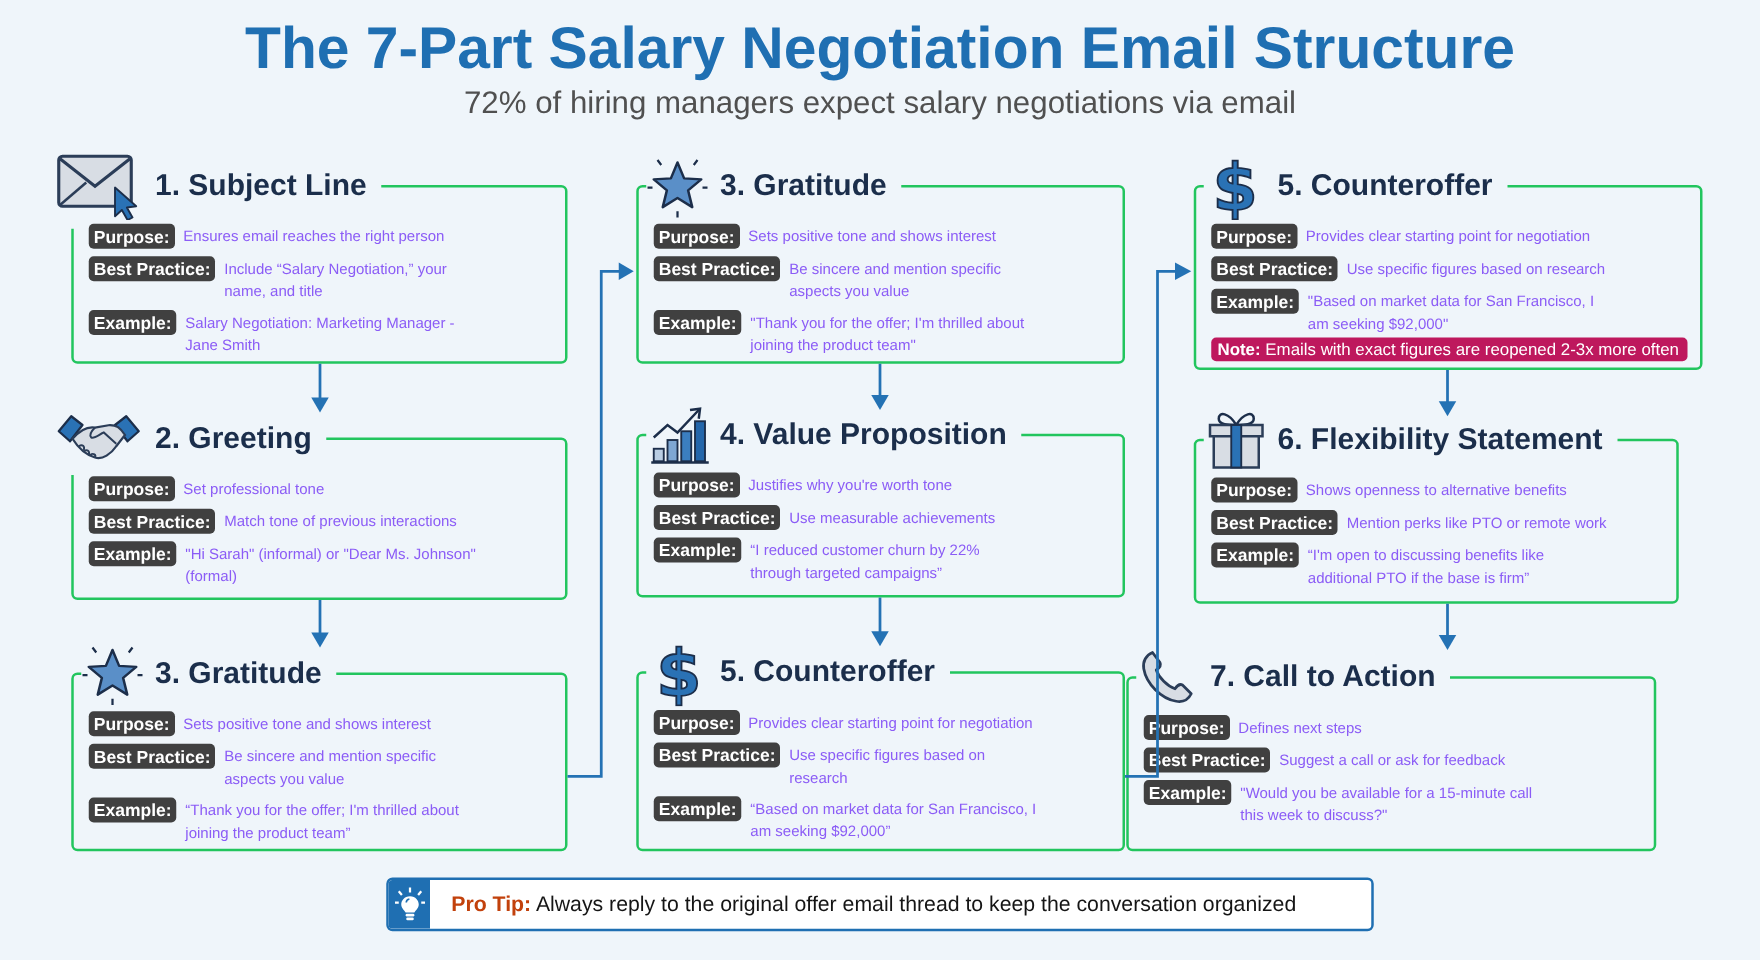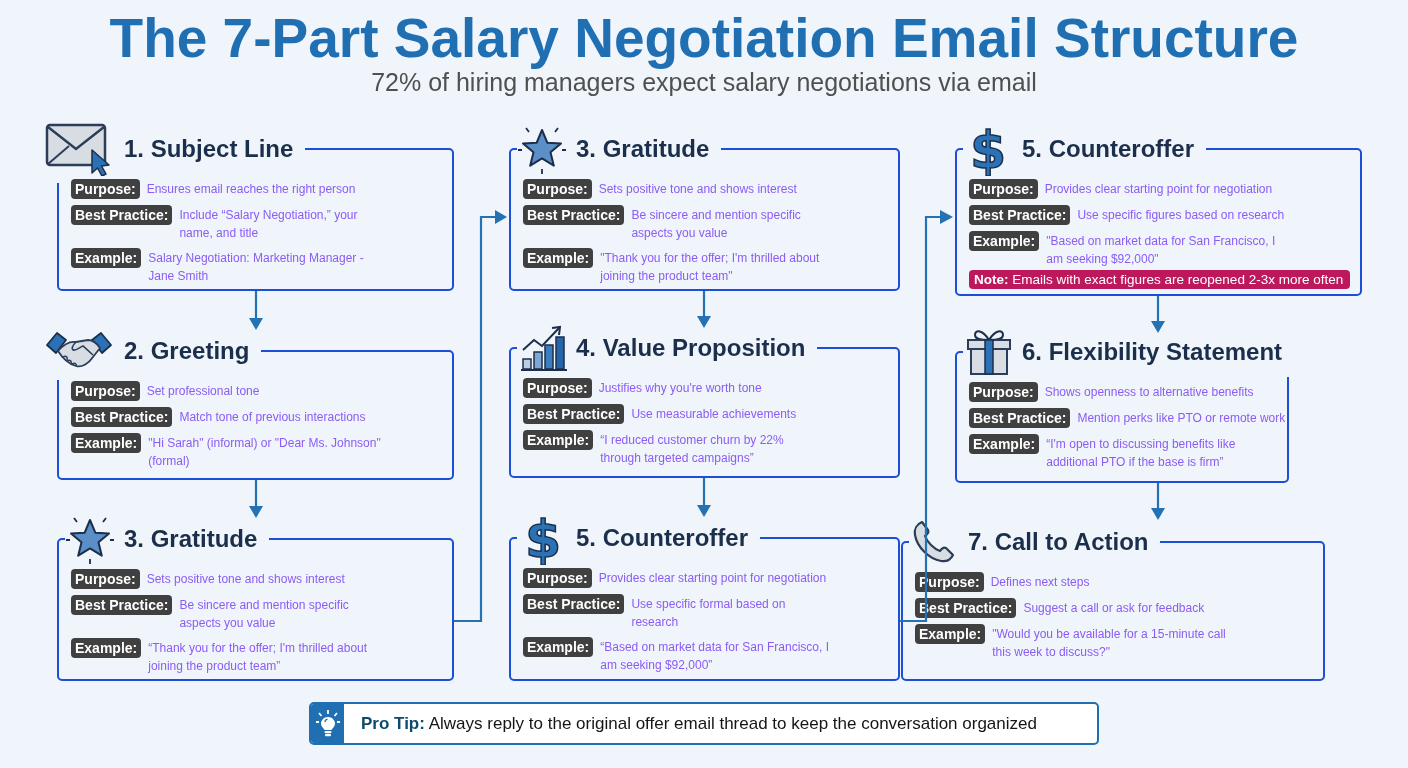--- a/index.html
+++ b/index.html
@@ -2,29 +2,29 @@
 <html><head>
 <meta charset="utf-8">
 <style>
   * { box-sizing: border-box; }
   body {
     margin: 0; width: 1408px; height: 768px; position: relative; overflow: hidden;
     background: #eff5fa; font-family: "Liberation Sans", sans-serif; color: #151515;
   }
   .title {
     position: absolute; left: 0; top: 14px; width: 1408px; margin: 0;
-    text-align: center; font-size: 55px; line-height: 48px; font-weight: bold; color: #1f6fb2;
+    text-align: center; font-size: 47px; line-height: 48px; font-weight: bold; color: #1f6fb2;
     font-family: "Liberation Sans", sans-serif;
   }
   .subtitle {
     position: absolute; left: 0; top: 66px; width: 1408px; margin: 0;
     text-align: center; font-size: 25px; line-height: 32px; color: #505050;
     font-family: "Liberation Sans", sans-serif;
   }
-  .card { position: absolute; border: 2px solid #1d4ed8; border-radius: 5px; }
+  .card { position: absolute; border: 2px solid #22c55e; border-radius: 5px; }
   .head {
     position: absolute; top: -26px; left: 6px; height: 50px; padding-right: 12px;
     background: #eff5fa; display: flex; align-items: center; z-index: 2;
   }
   .head .icon { position: absolute; display: block; line-height: 0; }
   .heading {
     margin-left: 59px; font-size: 24px; line-height: 28px; font-weight: bold;
     color: #1b2e4b; white-space: nowrap; font-family: "Liberation Sans", sans-serif;
   }
   .mask-left { position: absolute; left: -5px; top: -5px; width: 14px; background: #eff5fa; z-index: 1; }
@@ -45,21 +45,21 @@
   .protip {
     position: absolute; left: 309px; top: 702px; width: 790px; height: 43px;
     border: 2px solid #1f6fb2; border-radius: 5px; background: #ffffff; overflow: hidden;
     display: flex; align-items: center;
   }
   .protip .bulb {
     flex: none; width: 33px; height: 100%; background: #1f6fb2;
     display: flex; align-items: center; justify-content: center;
   }
   .protip .ptxt { margin-left: 17px; font-size: 17px; white-space: nowrap; color: #151515; }
-  .protip .plabel { font-weight: bold; color: #0c4a6e; }
+  .protip .plabel { font-weight: bold; color: #c2410c; }
 </style>
 </head>
 <body>
 
 <h1 class="title">The 7-Part Salary Negotiation Email Structure</h1>
 <p class="subtitle">72% of hiring managers expect salary negotiations via email</p>
 
 <div class="card" style="left:57px;top:148px;width:397px;height:143px;">
   <div class="mask-left" style="height:38px;"></div>
   <div class="head">
@@ -219,21 +219,21 @@
     </span>
     <div class="heading">5. Counteroffer</div>
   </div>
   <div class="rows">
     <div class="row">
       <span class="chip">Purpose:</span>
       <span class="txt">Provides clear starting point for negotiation</span>
     </div>
     <div class="row">
       <span class="chip">Best Practice:</span>
-      <span class="txt">Use specific formal based on
+      <span class="txt">Use specific figures based on
 research</span>
     </div>
     <div class="row">
       <span class="chip">Example:</span>
       <span class="txt">“Based on market data for San Francisco, I
 am seeking $92,000”</span>
     </div>
   </div>
 </div>
 
@@ -260,21 +260,21 @@
       <span class="txt">"Based on market data for San Francisco, I
 am seeking $92,000"</span>
     </div>
     <div class="note">
       <b>Note:</b>
       <span>Emails with exact figures are reopened 2-3x more often</span>
     </div>
   </div>
 </div>
 
-<div class="card" style="left:955px;top:351px;width:334px;height:132px;padding-left:40px;">
+<div class="card" style="left:955px;top:351px;width:388px;height:132px;padding-left:40px;">
   <div class="head">
     <span class="icon" style="left:2px;top:0px;">
       <svg width="48" height="50" viewBox="0 0 48 50">
         <path d="M24 13 C18 3 10 2 10 8 C10 13 18 13 24 13 C30 13 38 13 38 8 C38 2 30 3 24 13 Z" fill="none" stroke="#1c2e4a" stroke-width="2"></path>
         <rect x="6" y="21" width="36" height="26" fill="#d8dde4" stroke="#2b3d58" stroke-width="2"></rect>
         <rect x="3" y="13" width="42" height="9" fill="#d8dde4" stroke="#2b3d58" stroke-width="2"></rect>
         <rect x="20" y="13" width="8" height="34" fill="#2a72b5" stroke="#1c2e4a" stroke-width="1.5"></rect>
       </svg>
     </span>
     <div class="heading">6. Flexibility Statement</div>

